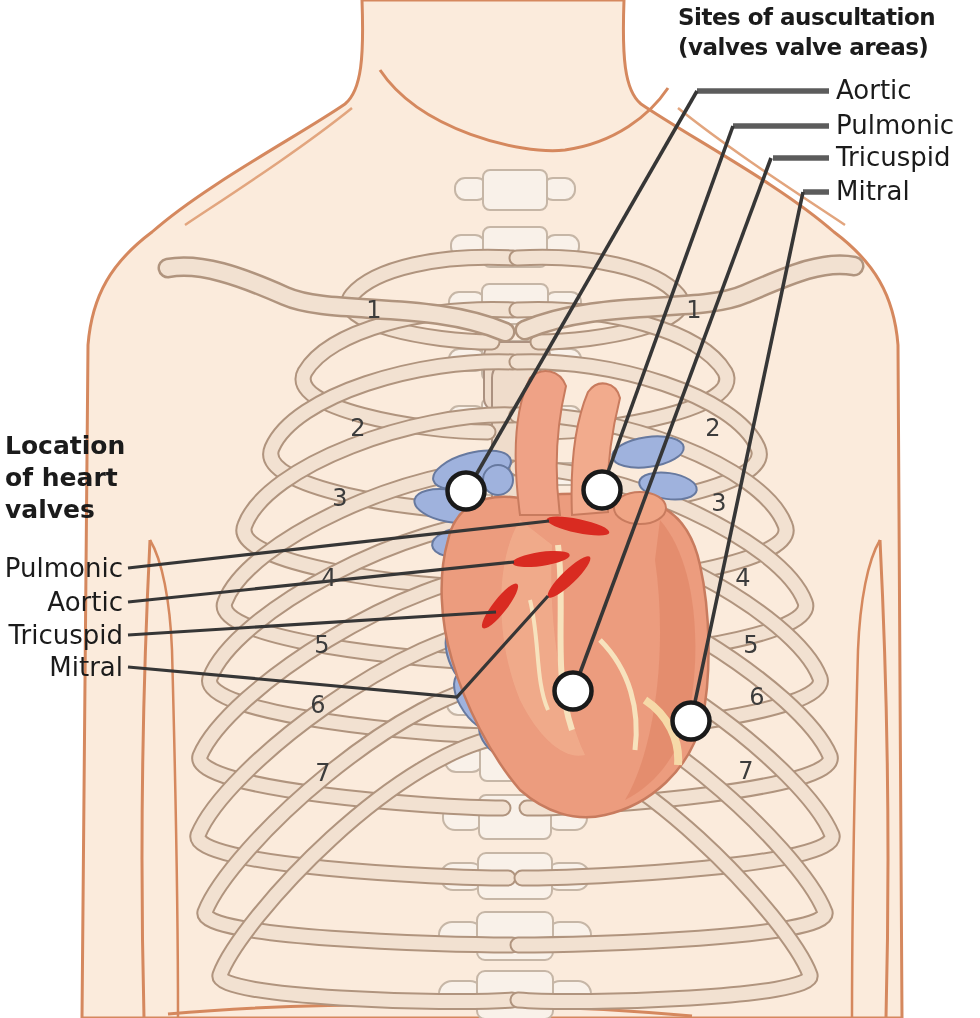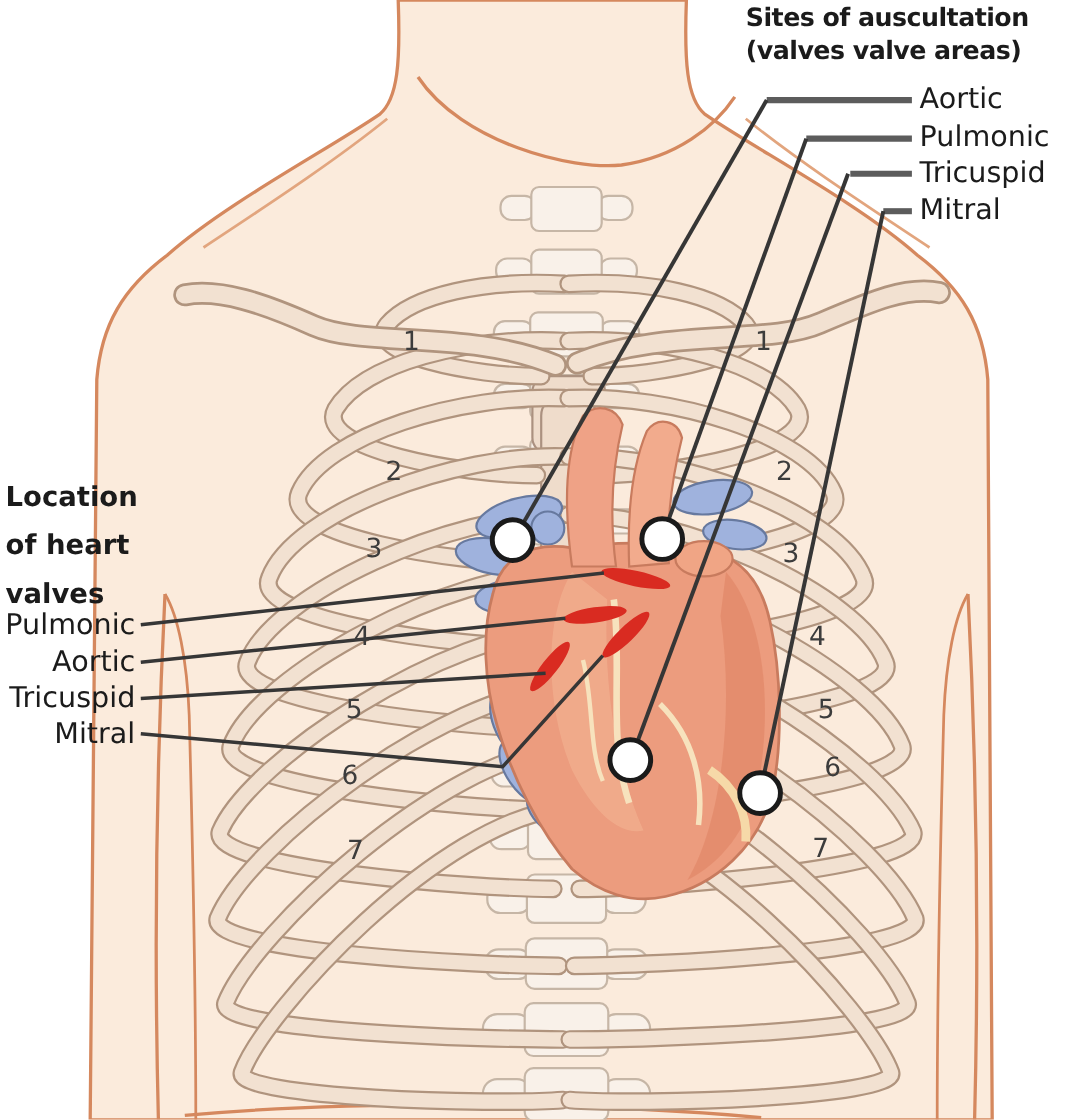--- a/index.html
+++ b/index.html
@@ -8,21 +8,21 @@
     font-family:"DejaVu Sans","Liberation Sans",sans-serif;color:#1b1b1b;
   }
   #figure-svg{position:absolute;left:0;top:0;width:980px;height:1018px;}
   .lbl{position:absolute;white-space:nowrap;}
   .title{left:678px;top:2px;font-size:23px;font-weight:bold;line-height:30px;letter-spacing:-0.5px;}
   .r-label{font-size:26px;line-height:28px;}
   #lab-aortic{left:836px;top:76px;}
   #lab-pulmonic{left:836px;top:111px;}
   #lab-tricuspid{left:836px;top:143px;}
   #lab-mitral{left:836px;top:177px;}
-  .left-heading{left:5px;top:430px;width:130px;font-size:25px;font-weight:bold;line-height:44px;white-space:normal;}
+  .left-heading{left:5px;top:430px;width:130px;font-size:25px;font-weight:bold;line-height:32px;white-space:normal;}
   .l-label{font-size:26px;line-height:28px;width:123px;text-align:right;left:0;}
   #loc-pulmonic{top:554px;}
   #loc-aortic{top:588px;}
   #loc-tricuspid{top:621px;}
   #loc-mitral{top:653px;}
   .rib-num{position:absolute;font-size:24px;color:#3c3c3c;transform:translate(-50%,-50%);line-height:24px;}
 </style>
 </head>
 <body>
 

